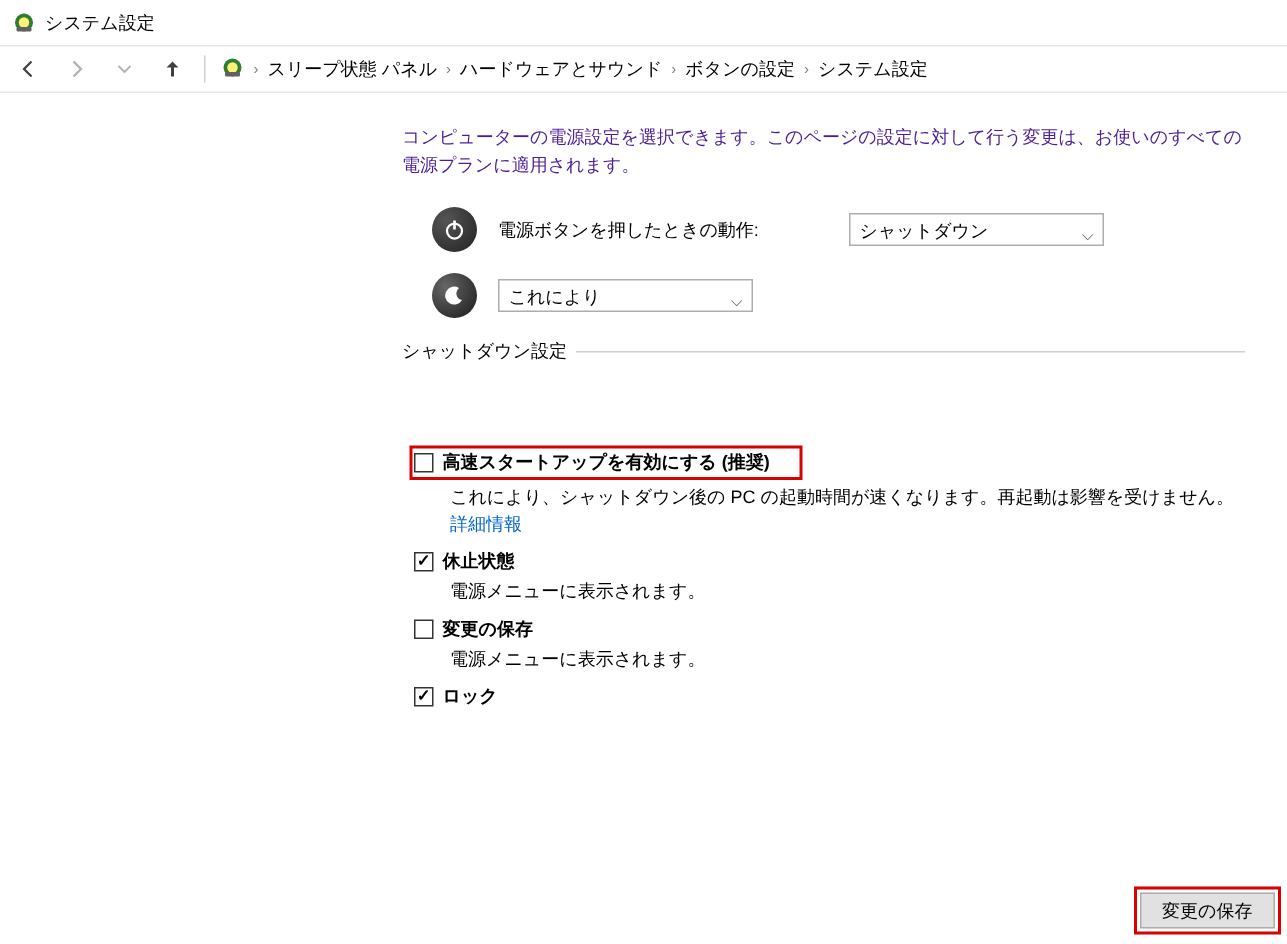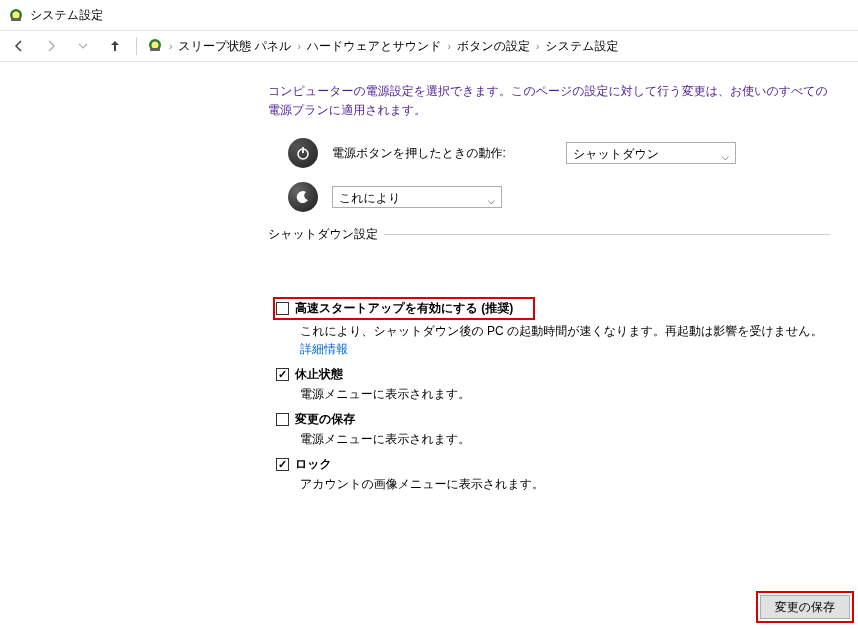--- a/index.html
+++ b/index.html
@@ -286,20 +286,19 @@
       <span class="win-checkbox"></span>
       <span class="cb-label">変更の保存</span>
     </div>
     <div class="cb-desc">電源メニューに表示されます。</div>
 
     
     <div class="checkbox-row">
       <span class="win-checkbox checked"></span>
       <span class="cb-label">ロック</span>
     </div>
-    <div class="cb-desc">アカウントの画像メニューに表示されます。</div>
 
   </div>
 </div>
 
 <div class="footer">
   <div class="win-button primary-highlight">変更の保存</div>
 </div>
 
 </body></html>

